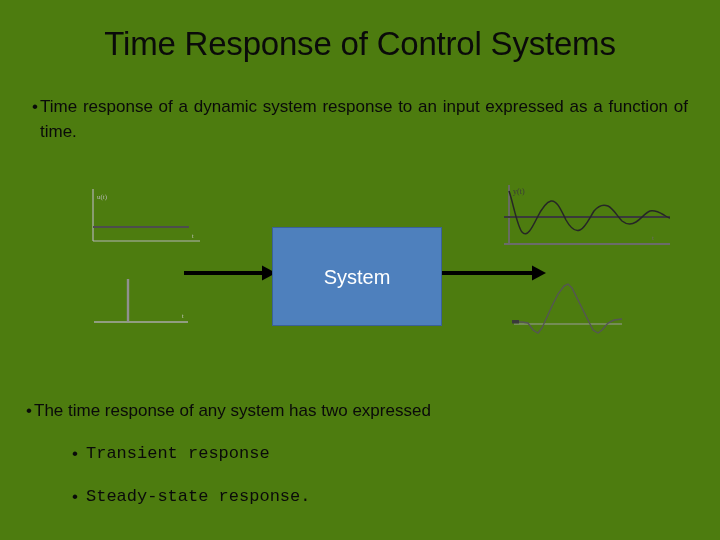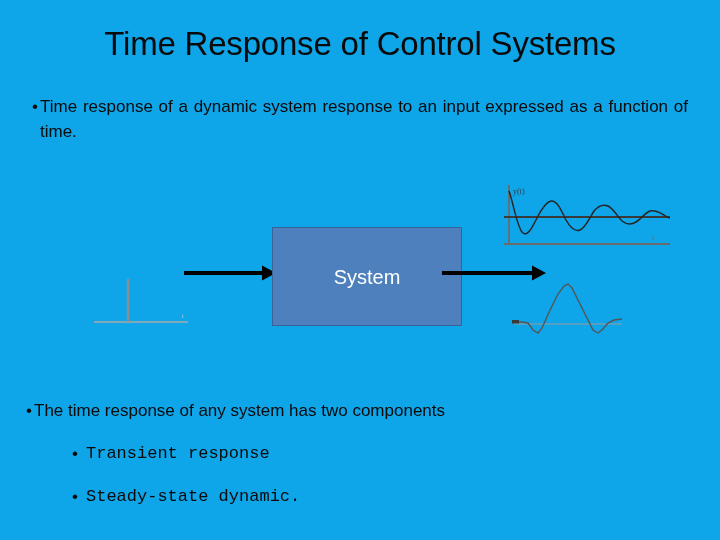--- a/index.html
+++ b/index.html
@@ -11,21 +11,21 @@
     height: 540px;
     background: #ffffff;
     font-family: "Liberation Sans", sans-serif;
     color: #000000;
     overflow: hidden;
   }
   .slide {
     position: relative;
     width: 720px;
     height: 540px;
-    background: #0ea5e9;
+    background: #4d7c0f;
   }
 
   
   .slide-title {
     position: absolute;
     left: 0;
     top: 24px;
     width: 720px;
     text-align: center;
     font-size: 33px;
@@ -91,21 +91,21 @@
     position: absolute;
     left: 0;
     top: 160px;
     width: 720px;
     height: 220px;
   }
   .system-box {
     position: absolute;
     left: 272px;
     top: 67px;
-    width: 190px;
+    width: 170px;
     height: 99px;
     background: #4e80bd;
     border: 1px solid #3a6198;
     box-sizing: border-box;
     display: flex;
     align-items: center;
     justify-content: center;
   }
   .system-box .label {
     color: #ffffff;
@@ -133,20 +133,29 @@
 
   <div class="slide-title">Time Response of Control Systems</div>
 
   <div class="bullet-l1" id="intro-bullet">
     <span class="bul">•</span>
     <span class="txt">Time response of a dynamic system response to an input expressed as a function of time.</span>
   </div>
 
   <div class="diagram">
 
+    <div class="graph" id="graph-step">
+      <svg width="116" height="60" viewBox="0 0 116 60">
+        <line x1="7" y1="3" x2="7" y2="55" stroke="#b3b3b3" stroke-width="1.2"></line>
+        <line x1="7" y1="55" x2="114" y2="55" stroke="#b3b3b3" stroke-width="1.2"></line>
+        <line x1="7" y1="41" x2="103" y2="41" stroke="#4d4d4d" stroke-width="1.8"></line>
+        <text x="11" y="13" font-family="'Liberation Serif', serif" font-size="7" fill="#b8b8b8">u(t)</text>
+        <text x="106" y="52" font-family="'Liberation Serif', serif" font-size="6" fill="#c8c8c8">t</text>
+      </svg>
+    </div>
 
     <div class="graph" id="graph-impulse">
       <svg width="100" height="62" viewBox="0 0 100 62">
         <line x1="2" y1="54" x2="96" y2="54" stroke="#a8a8a8" stroke-width="1.6"></line>
         <line x1="36" y1="11" x2="36" y2="54" stroke="#909090" stroke-width="2.4"></line>
         <text x="90" y="50" font-family="'Liberation Serif', serif" font-size="6" fill="#d0d0d0">t</text>
       </svg>
     </div>
 
     <div id="arrow-in">
@@ -183,26 +192,26 @@
         <line x1="2" y1="46" x2="110" y2="46" stroke="#9b9b9b" stroke-width="1.2"></line>
         <path d="M2,44 L10,44 L16,45 L21,52 L26,55 L30,50 L34,41 L40,28 L46,16 L52,8 L56,6 L60,10 L66,22 L72,34 L77,44 L81,52 L86,55 L90,52 L96,45 L102,42 L110,41" fill="none" stroke="#555555" stroke-width="1.4"></path>
         <rect x="0" y="42" width="7" height="3.5" fill="#3a3a3a"></rect>
       </svg>
     </div>
 
   </div>
 
   <div class="bullet-l1" id="components-bullet">
     <span class="bul">•</span>
-    <span class="txt">The time response of any system has two components</span>
+    <span class="txt">The time response of any system has two expressed</span>
   </div>
 
   <div class="bullet-l2" id="transient-bullet">
     <span class="bul">•</span>
     <span class="txt">Transient response</span>
   </div>
 
   <div class="bullet-l2" id="steady-bullet">
     <span class="bul">•</span>
-    <span class="txt">Steady-state dynamic.</span>
+    <span class="txt">Steady-state response.</span>
   </div>
 
 </div>
 
 </body></html>

